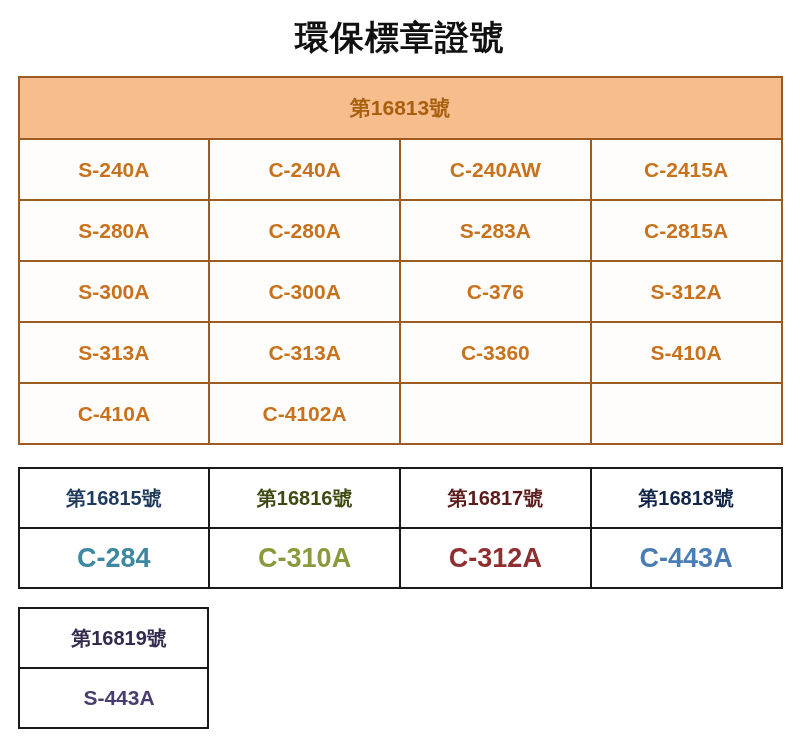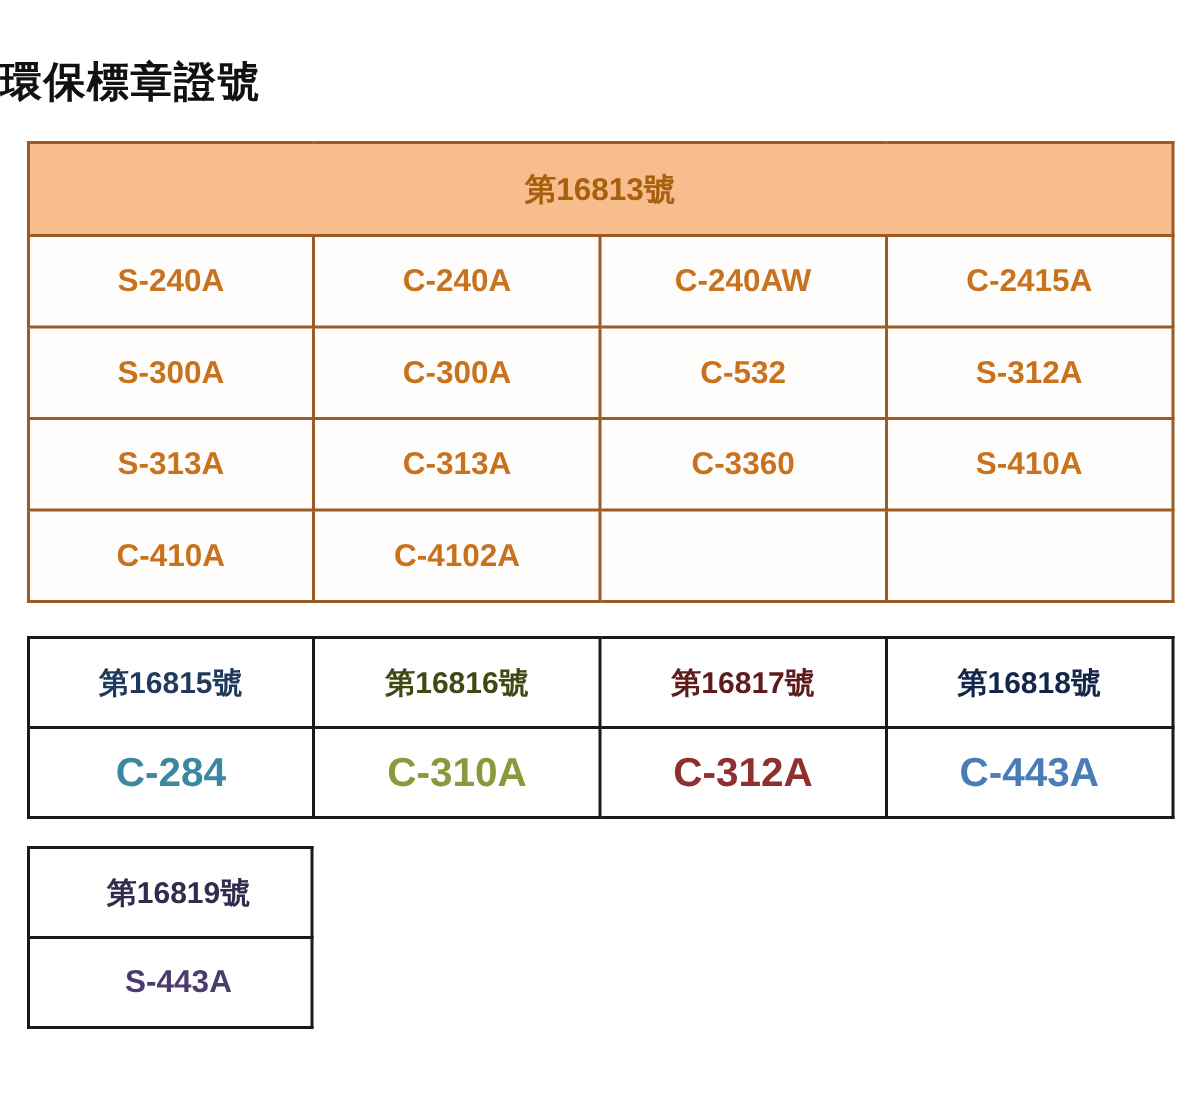--- a/index.html
+++ b/index.html
@@ -8,27 +8,27 @@
   }
   body {
     width: 800px;
     height: 742px;
     background: #ffffff;
     font-family: "Liberation Sans", "DejaVu Sans", sans-serif;
     overflow: hidden;
   }
 
   #page-title {
-    text-align: left;
-    font-size: 28px;
+    text-align: center;
+    font-size: 34px;
     font-weight: bold;
     color: #111111;
     letter-spacing: 1px;
     margin: 0;
-    padding-top: 34px;
+    padding-top: 16px;
     height: 42px;
     line-height: 42px;
   }
 
   .table-wrap {
     margin: 0 auto;
     width: 765px;
   }
 
   
@@ -125,23 +125,29 @@
       <tr>
         <td class="hdr" colspan="4">第16813號</td>
       </tr>
       <tr>
         <td>S-240A</td>
         <td>C-240A</td>
         <td>C-240AW</td>
         <td>C-2415A</td>
       </tr>
       <tr>
+        <td>S-280A</td>
+        <td>C-280A</td>
+        <td>S-283A</td>
+        <td>C-2815A</td>
+      </tr>
+      <tr>
         <td>S-300A</td>
         <td>C-300A</td>
-        <td>C-532</td>
+        <td>C-376</td>
         <td>S-312A</td>
       </tr>
       <tr>
         <td>S-313A</td>
         <td>C-313A</td>
         <td>C-3360</td>
         <td>S-410A</td>
       </tr>
       <tr>
         <td>C-410A</td>

